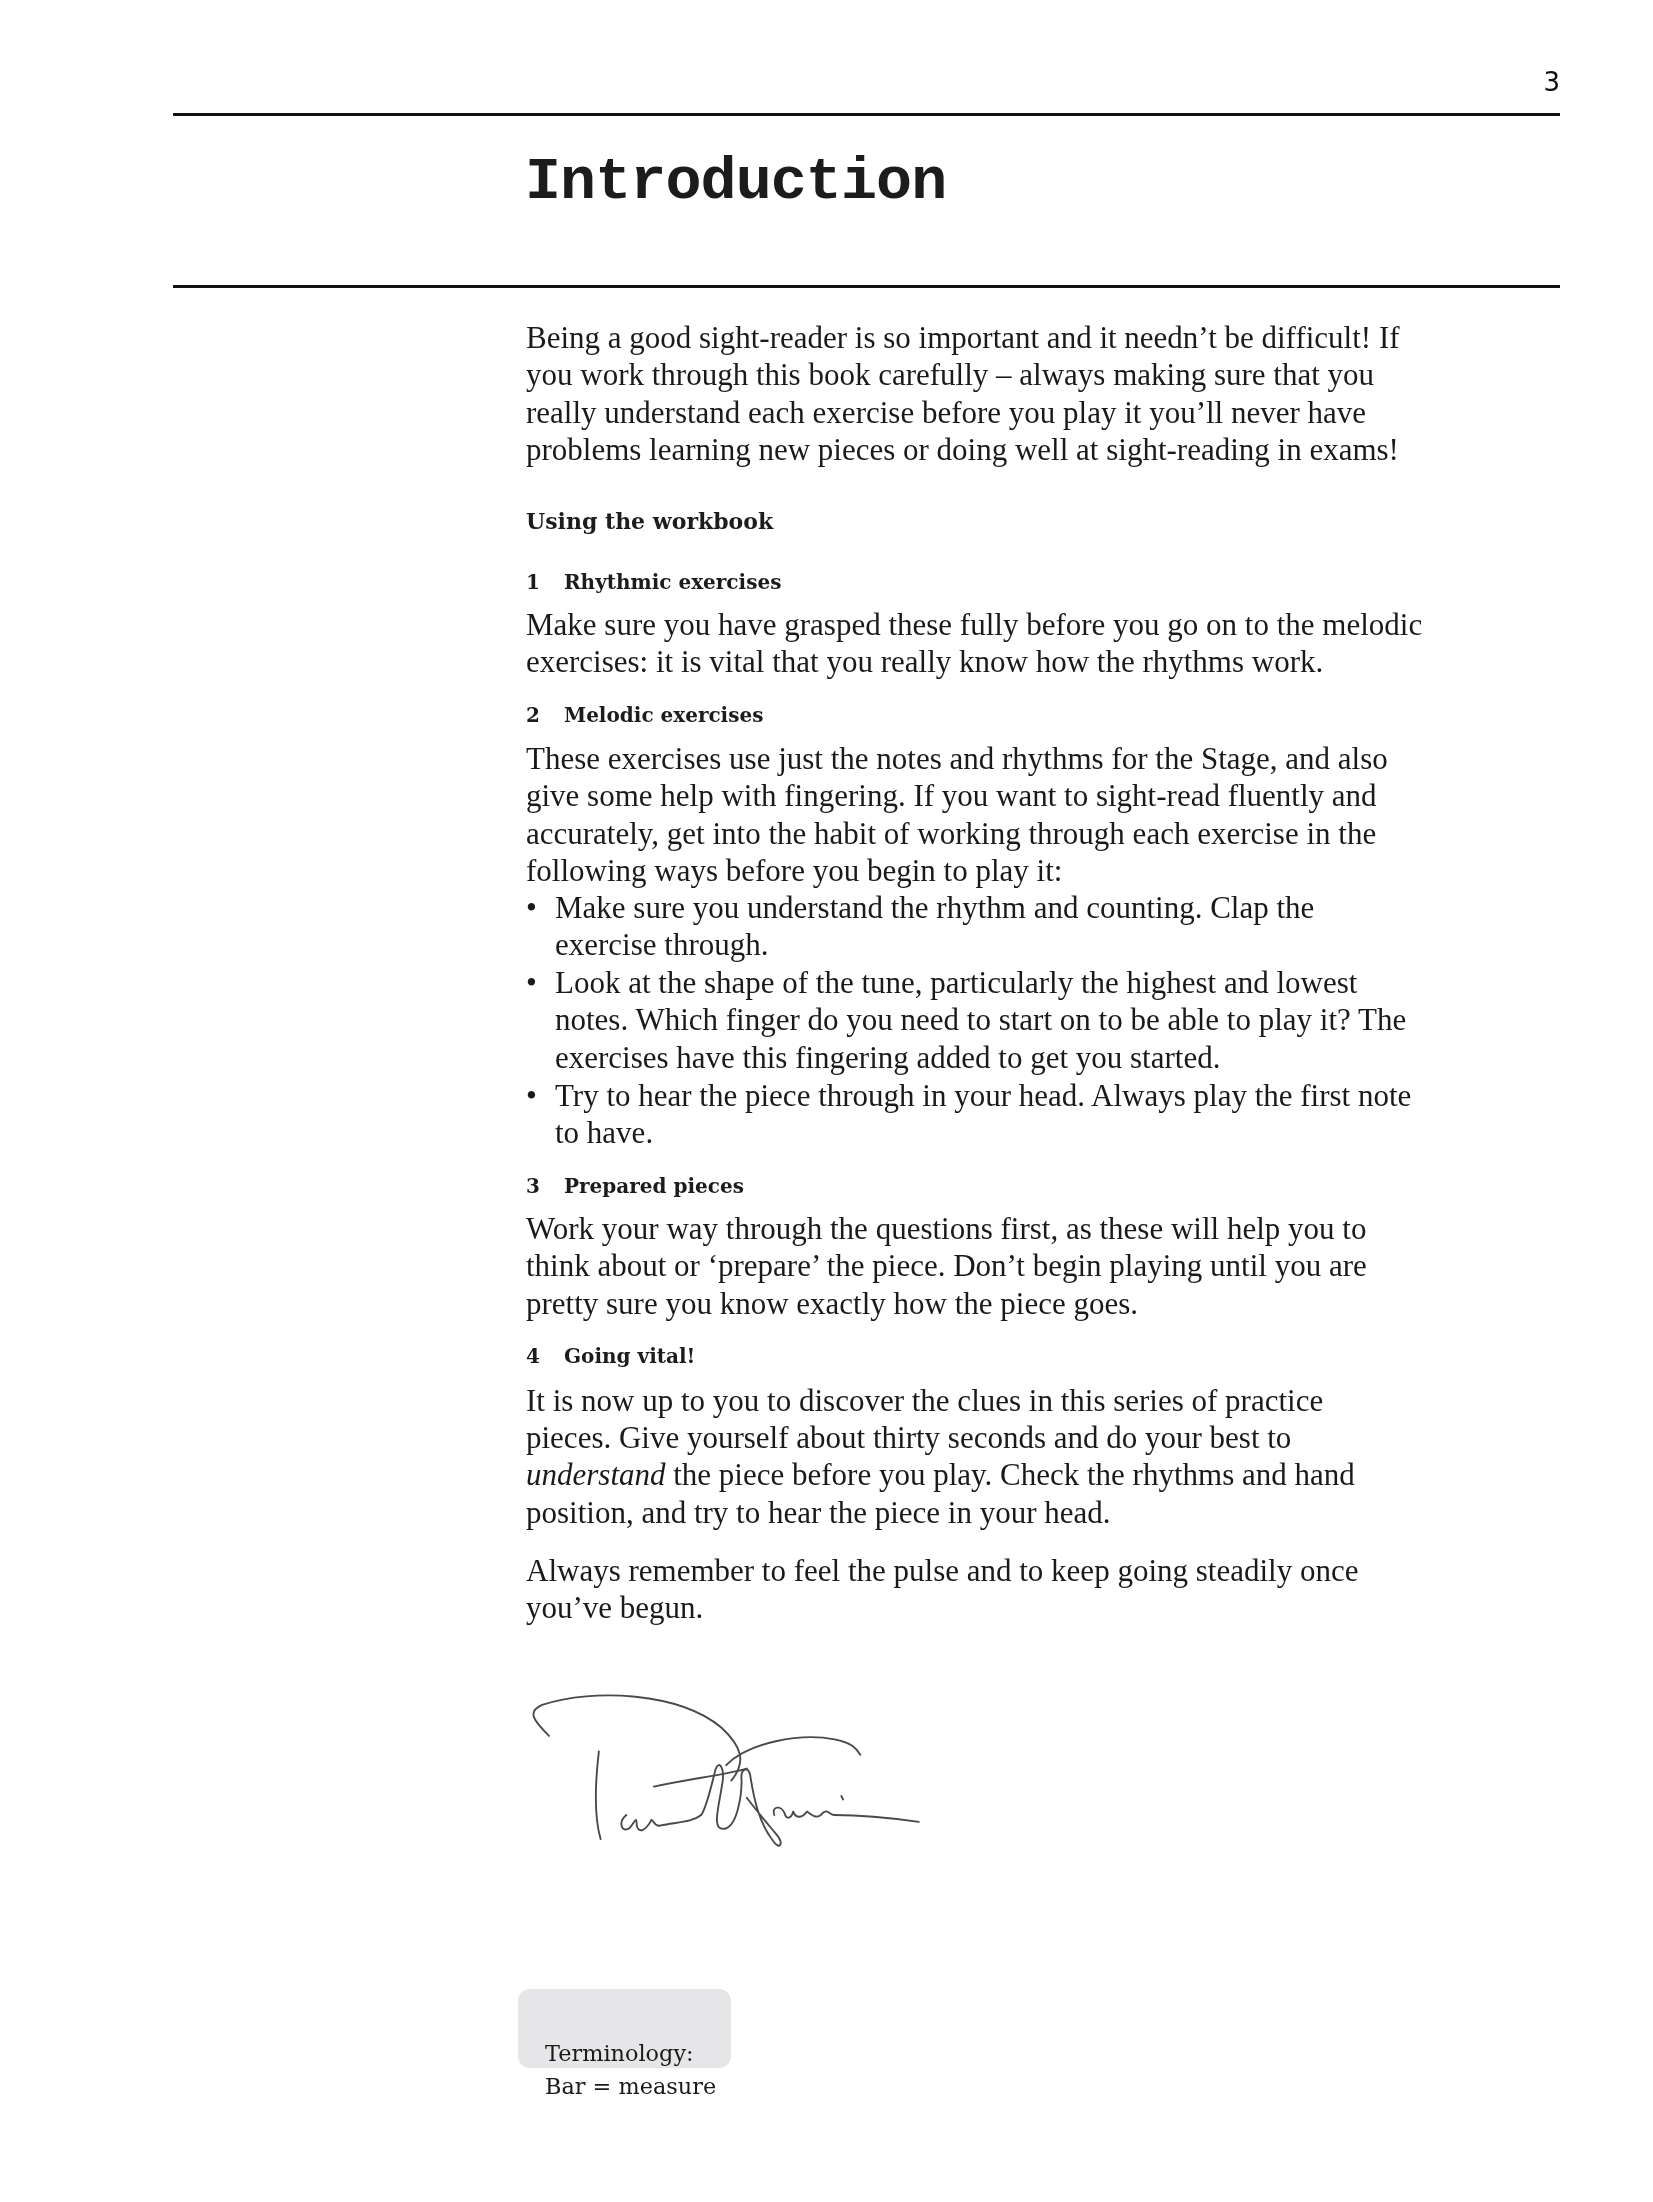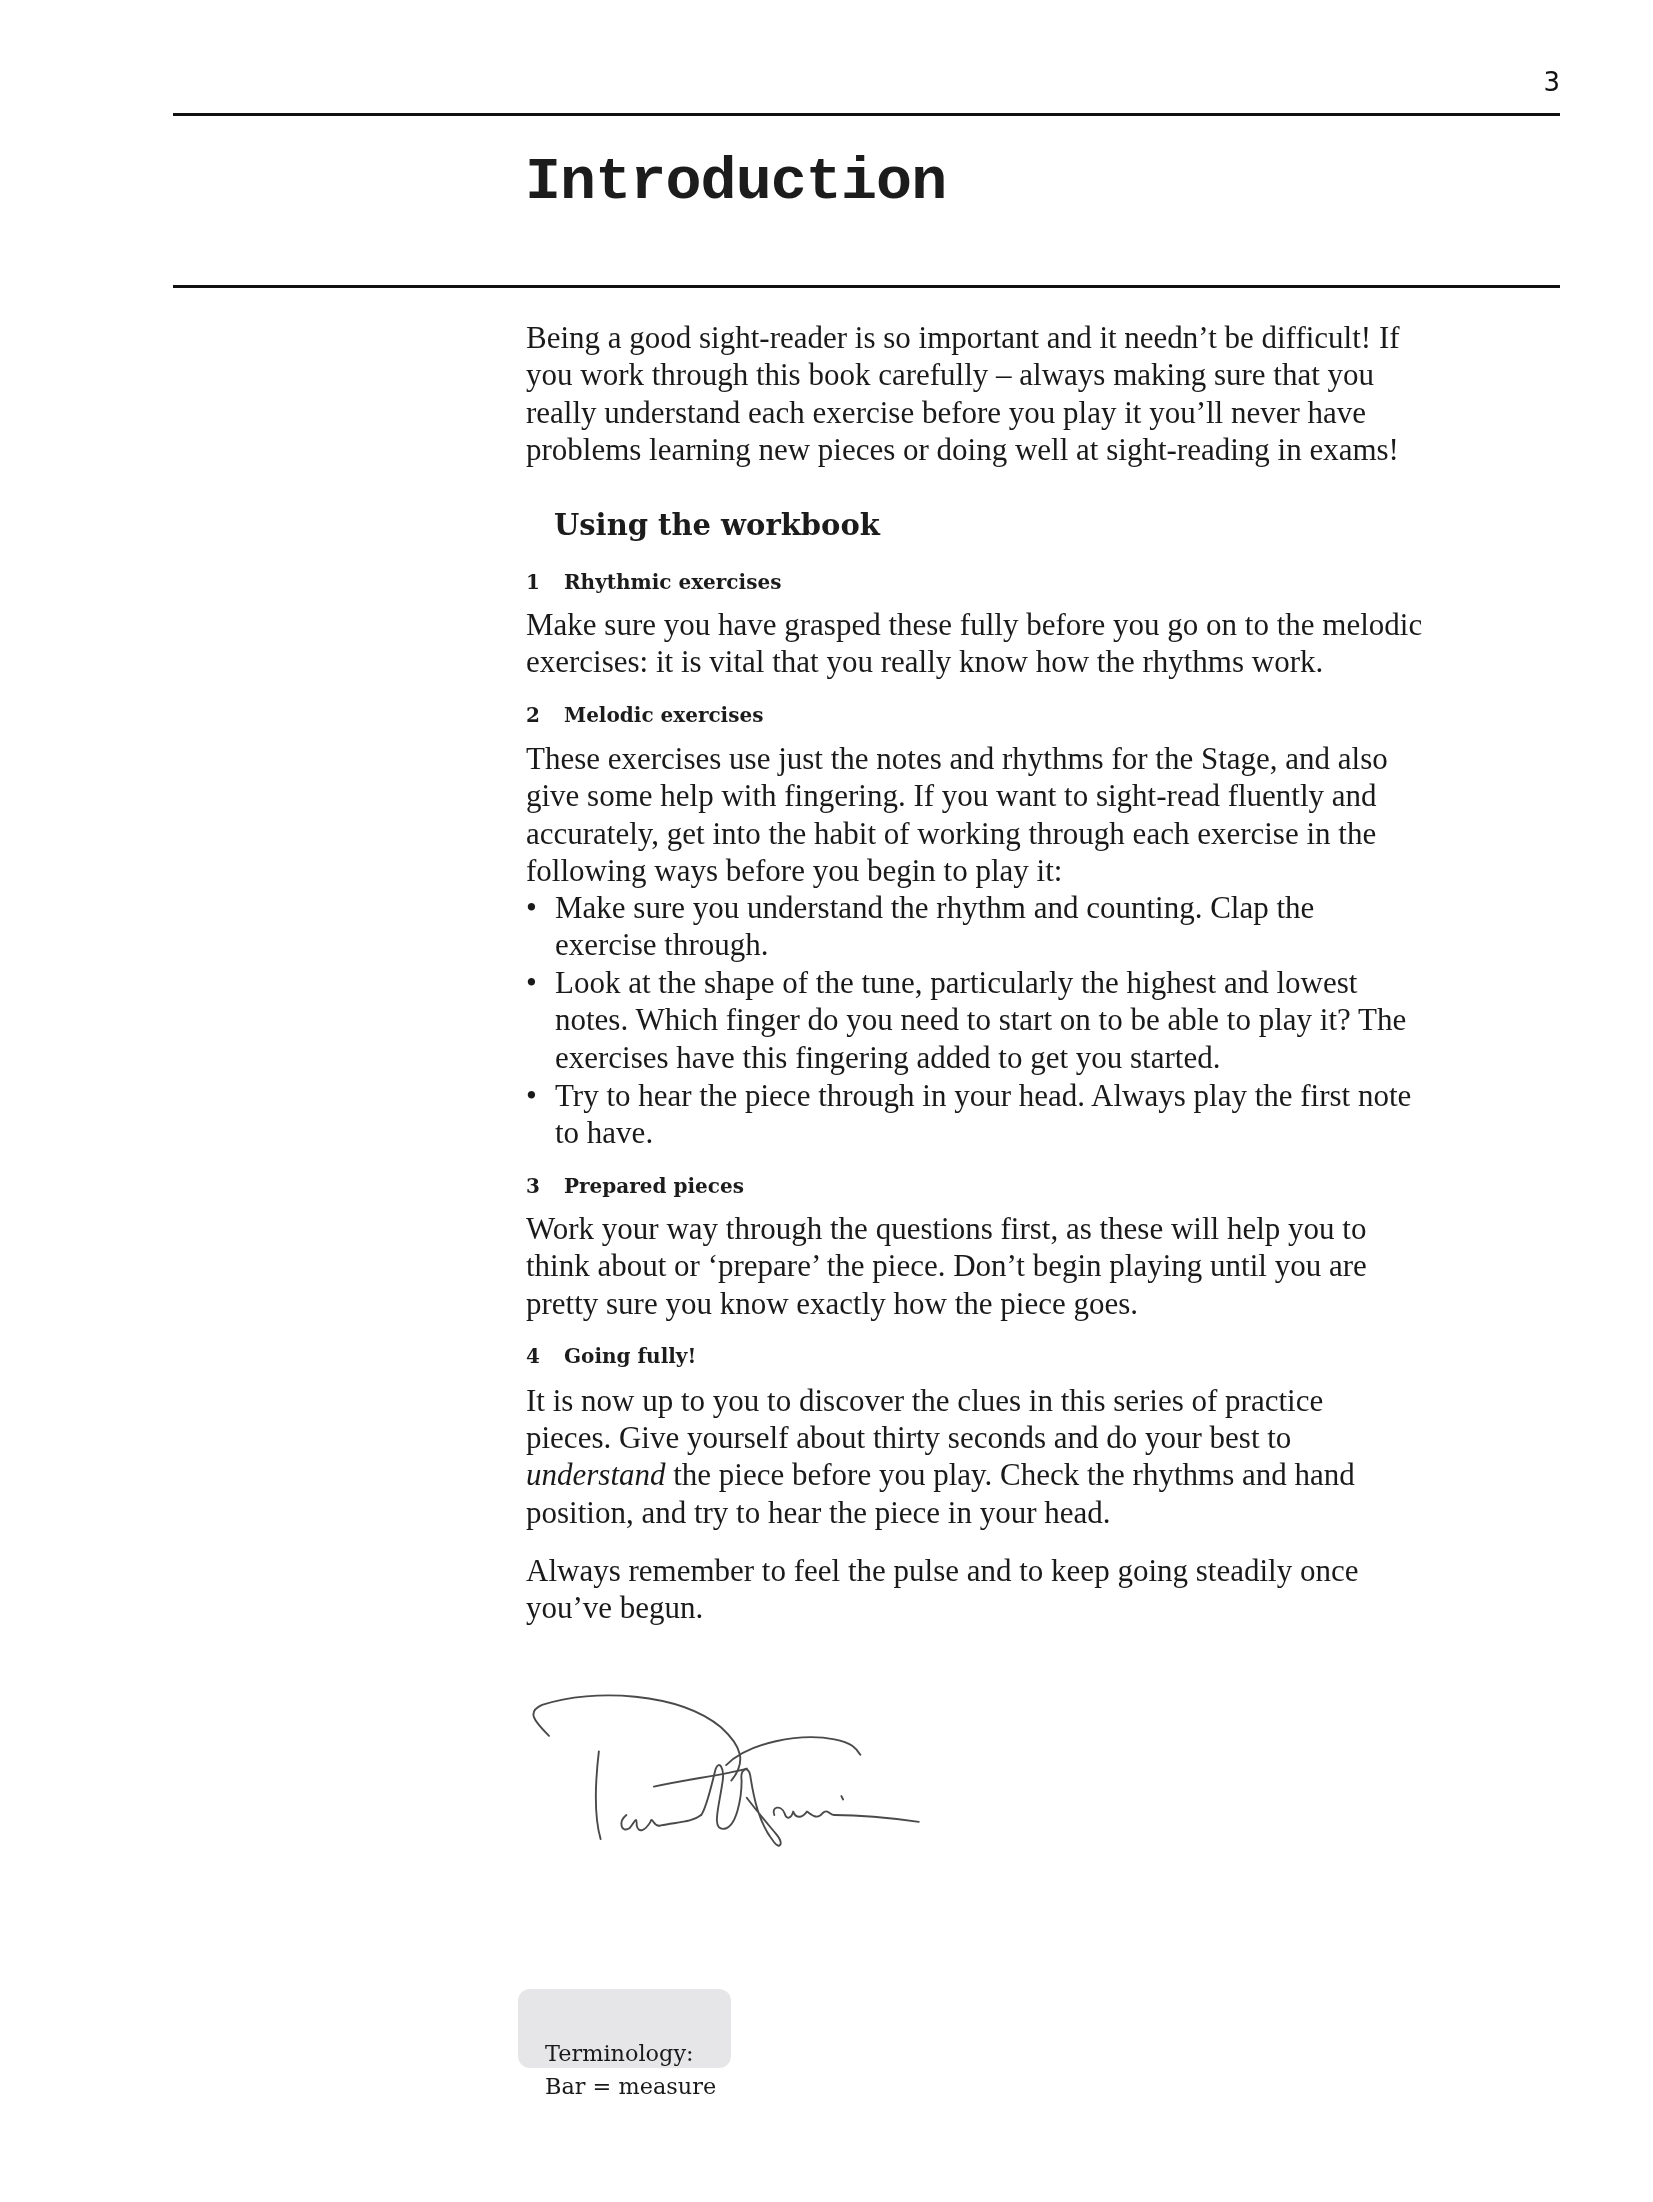--- a/index.html
+++ b/index.html
@@ -10,21 +10,21 @@
                  font-family: "DejaVu Sans", sans-serif; font-size: 26px; color: #111; }
   .rule { left: 173px; width: 1387px; height: 3.4px; background: #111; }
   .rule.top { top: 113px; }
   .rule.bottom { top: 285px; }
   .title { left: 525px; top: 148px; font-family: Liberation Mono, monospace; font-weight: bold;
            font-size: 60px; letter-spacing: -0.9px; color: #1c1c1c; white-space: nowrap; }
   .body-line { position: absolute; left: 526px; white-space: nowrap;
                font-family: "Liberation Serif", serif; font-size: 31px; color: #1a1a1a; }
   .heading { position: absolute; left: 526px; white-space: nowrap;
              font-family: "DejaVu Serif", serif; font-weight: bold; color: #1c1c1c; }
-  .h-section { font-size: 29px; margin-left: 28px; }
+  .h-section { font-size: 22px; }
   .h-sub { font-size: 20px; }
   .h-sub .num { display: inline-block; width: 38px; }
   .bullet-dot { position: absolute; left: 526px; font-family: "Liberation Serif", serif; font-size: 31px; }
   .bullet-text { left: 555px; }
   em { font-style: italic; }
   .signature { position: absolute; left: 516px; top: 1686px; width: 422px; height: 172px; }
   .term-box { position: absolute; left: 518px; top: 1989px; width: 213px; height: 79px;
               background: #e6e6e8; border-radius: 12px; }
   .term-line { position: absolute; left: 545px; white-space: nowrap;
                font-family: "DejaVu Serif", serif; font-size: 22.4px; color: #1a1a1a; margin-top: 46px; }
@@ -85,21 +85,21 @@
   <div class="heading h-sub" style="top:1174px">
     <span class="num">3</span><span>Prepared pieces</span>
   </div>
   <div class="body-line" style="top:1211px">Work your way through the questions first, as these will help you to</div>
   <div class="body-line" style="top:1248px">think about or ‘prepare’ the piece. Don’t begin playing until you are</div>
   <div class="body-line" style="top:1286px">pretty sure you know exactly how the piece goes.</div>
 </div>
 
 <div>
   <div class="heading h-sub" style="top:1344px">
-    <span class="num">4</span><span>Going fully!</span>
+    <span class="num">4</span><span>Going vital!</span>
   </div>
   <div class="body-line" style="top:1383px">It is now up to you to discover the clues in this series of practice</div>
   <div class="body-line" style="top:1420px">pieces. Give yourself about thirty seconds and do your best to</div>
   <div class="body-line" style="top:1457px"><em>understand</em><span> the piece before you play. Check the rhythms and hand</span></div>
   <div class="body-line" style="top:1495px">position, and try to hear the piece in your head.</div>
 </div>
 
 <div>
   <div class="body-line" style="top:1553px">Always remember to feel the pulse and to keep going steadily once</div>
   <div class="body-line" style="top:1590px">you’ve begun.</div>

